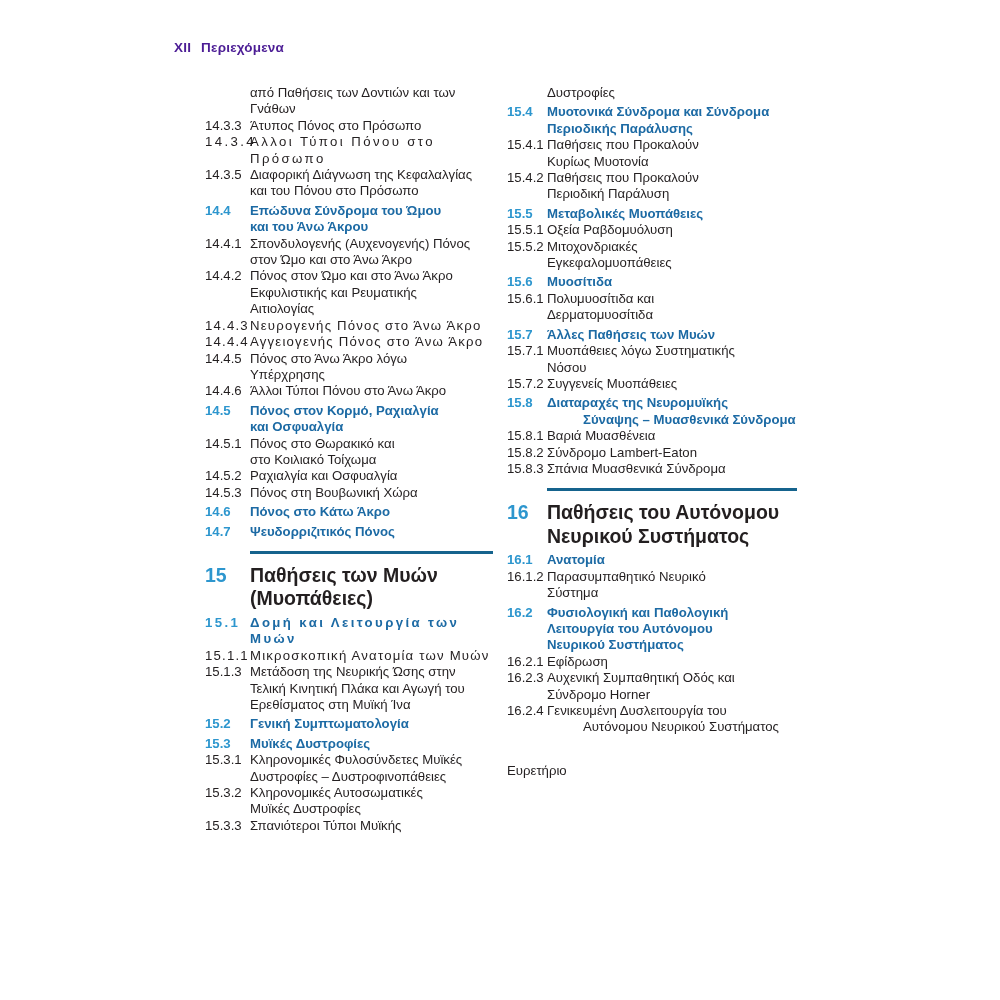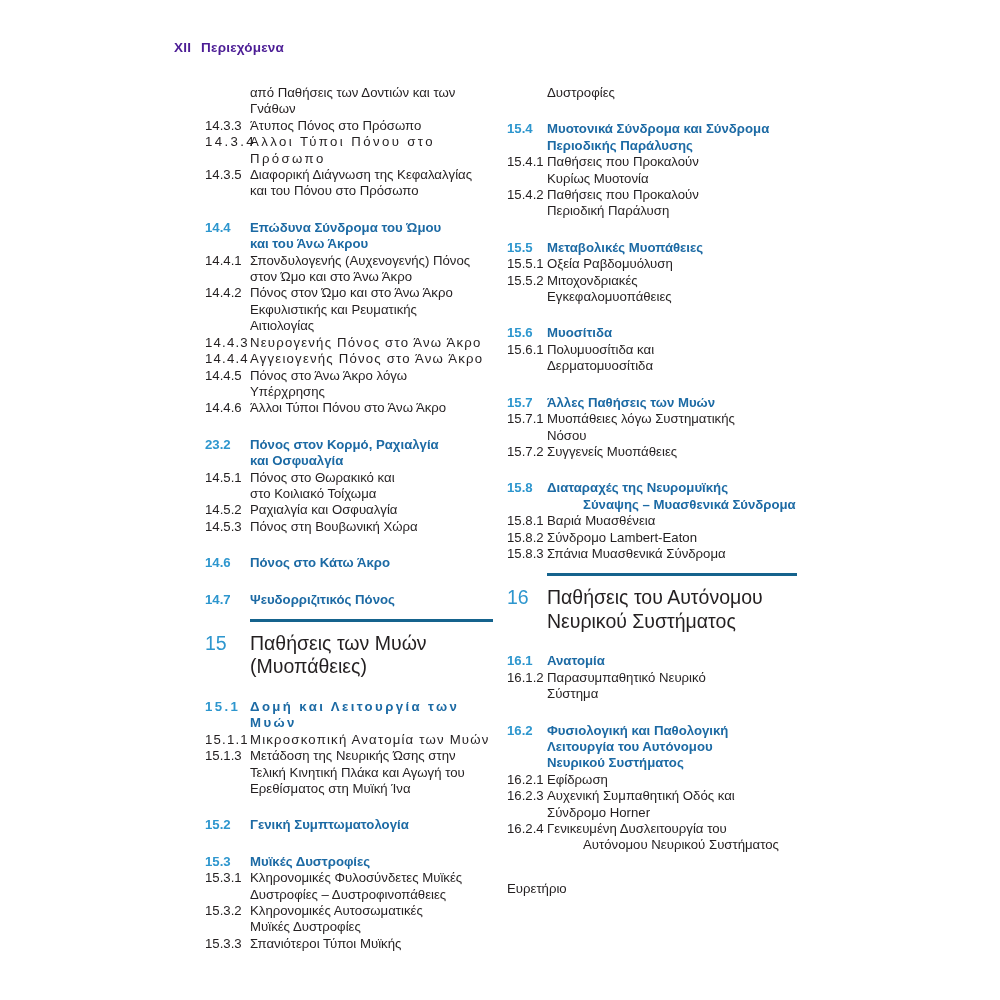--- a/index.html
+++ b/index.html
@@ -16,24 +16,24 @@
   .col {
     position:absolute; top:85px;
     font-size:13.2px; line-height:16.4px; color:#231f20;
   }
   .col-left  { left:205px; width:296px; }
   .col-right { left:507px; width:300px; }
   .entry { position:relative; white-space:pre-line; }
   .col-left  .entry { padding-left:45px; }
   .col-right .entry { padding-left:40px; }
   .entry .num { position:absolute; left:0; top:0; white-space:nowrap; }
-  .entry.section { color:#1c6aa4; font-weight:bold; margin-top:20px; }
+  .entry.section { color:#1c6aa4; font-weight:bold; margin-top:3px; }
   .entry.section .num { color:#2d96ce; }
   .entry.chapter {
-    font-size:19.5px; line-height:23.5px; font-weight:normal; color:#231f20;
+    font-size:19.5px; line-height:23.5px; font-weight:bold; color:#231f20;
     margin-top:3px; margin-bottom:4px;
   }
   .entry.chapter .num { color:#2d96ce; }
   .entry.plain { padding-left:0 !important; margin-top:27px; }
   .rule { height:3px; background:#15638d; margin-top:11px; margin-bottom:10px; }
   .col-left  .rule { margin-left:45px; width:243px; }
   .col-right .rule { margin-left:40px; width:250px; }
   .ls  { letter-spacing:1.2px; }
   .ls2 { letter-spacing:2.4px; }
   .indent2 { padding-left:36px; white-space:pre-line; }
@@ -58,21 +58,21 @@
     <div class="entry body"><span class="num">14.4.1</span>Σπονδυλογενής (Αυχενογενής) Πόνος
 στον Ώμο και στο Άνω Άκρο</div>
     <div class="entry body"><span class="num">14.4.2</span>Πόνος στον Ώμο και στο Άνω Άκρο
 Εκφυλιστικής και Ρευματικής
 Αιτιολογίας</div>
     <div class="entry body ls"><span class="num">14.4.3</span>Νευρογενής Πόνος στο Άνω Άκρο</div>
     <div class="entry body ls"><span class="num">14.4.4</span>Αγγειογενής Πόνος στο Άνω Άκρο</div>
     <div class="entry body"><span class="num">14.4.5</span>Πόνος στο Άνω Άκρο λόγω
 Υπέρχρησης</div>
     <div class="entry body"><span class="num">14.4.6</span>Άλλοι Τύποι Πόνου στο Άνω Άκρο</div>
-    <div class="entry section"><span class="num">23.2</span>Πόνος στον Κορμό, Ραχιαλγία
+    <div class="entry section"><span class="num">14.5</span>Πόνος στον Κορμό, Ραχιαλγία
 και Οσφυαλγία</div>
     <div class="entry body"><span class="num">14.5.1</span>Πόνος στο Θωρακικό και
 στο Κοιλιακό Τοίχωμα</div>
     <div class="entry body"><span class="num">14.5.2</span>Ραχιαλγία και Οσφυαλγία</div>
     <div class="entry body"><span class="num">14.5.3</span>Πόνος στη Βουβωνική Χώρα</div>
     <div class="entry section"><span class="num">14.6</span>Πόνος στο Κάτω Άκρο</div>
     <div class="entry section"><span class="num">14.7</span>Ψευδορριζιτικός Πόνος</div>
     <div class="rule"></div>
     <div class="entry chapter"><span class="num">15</span>Παθήσεις των Μυών
 (Μυοπάθειες)</div>

